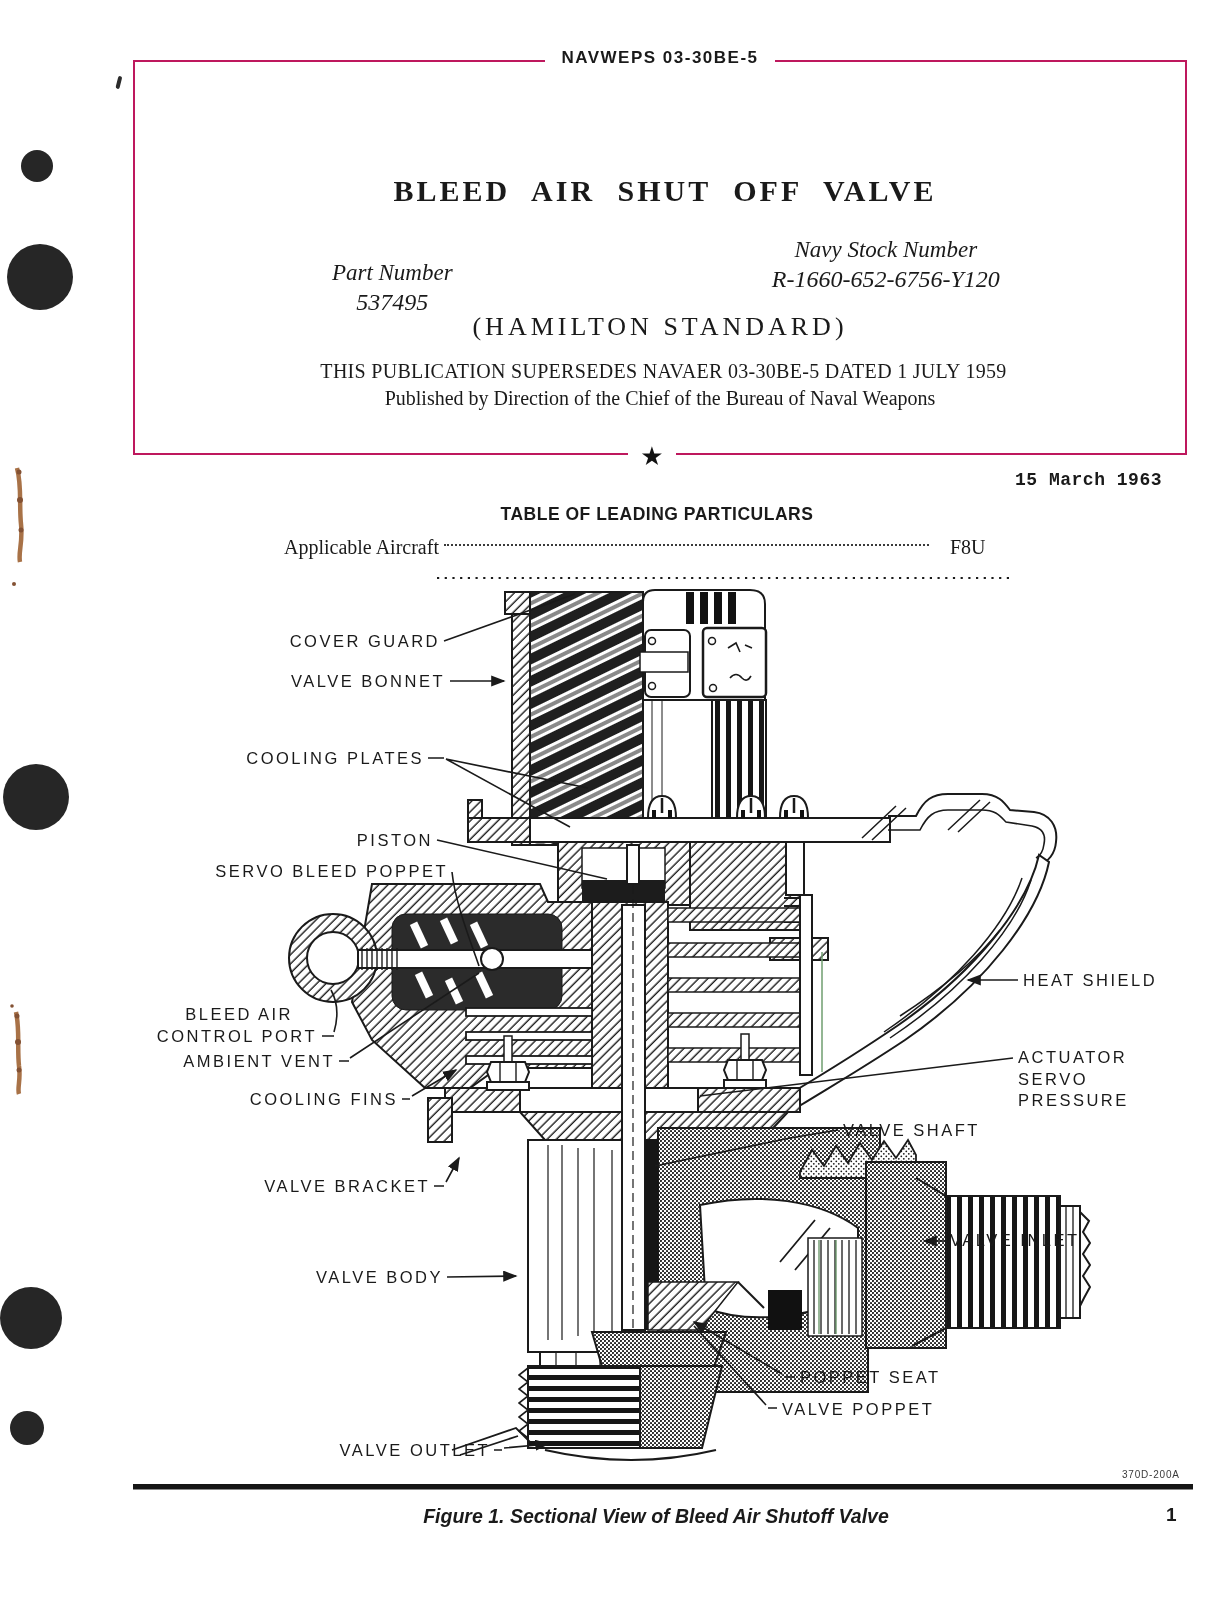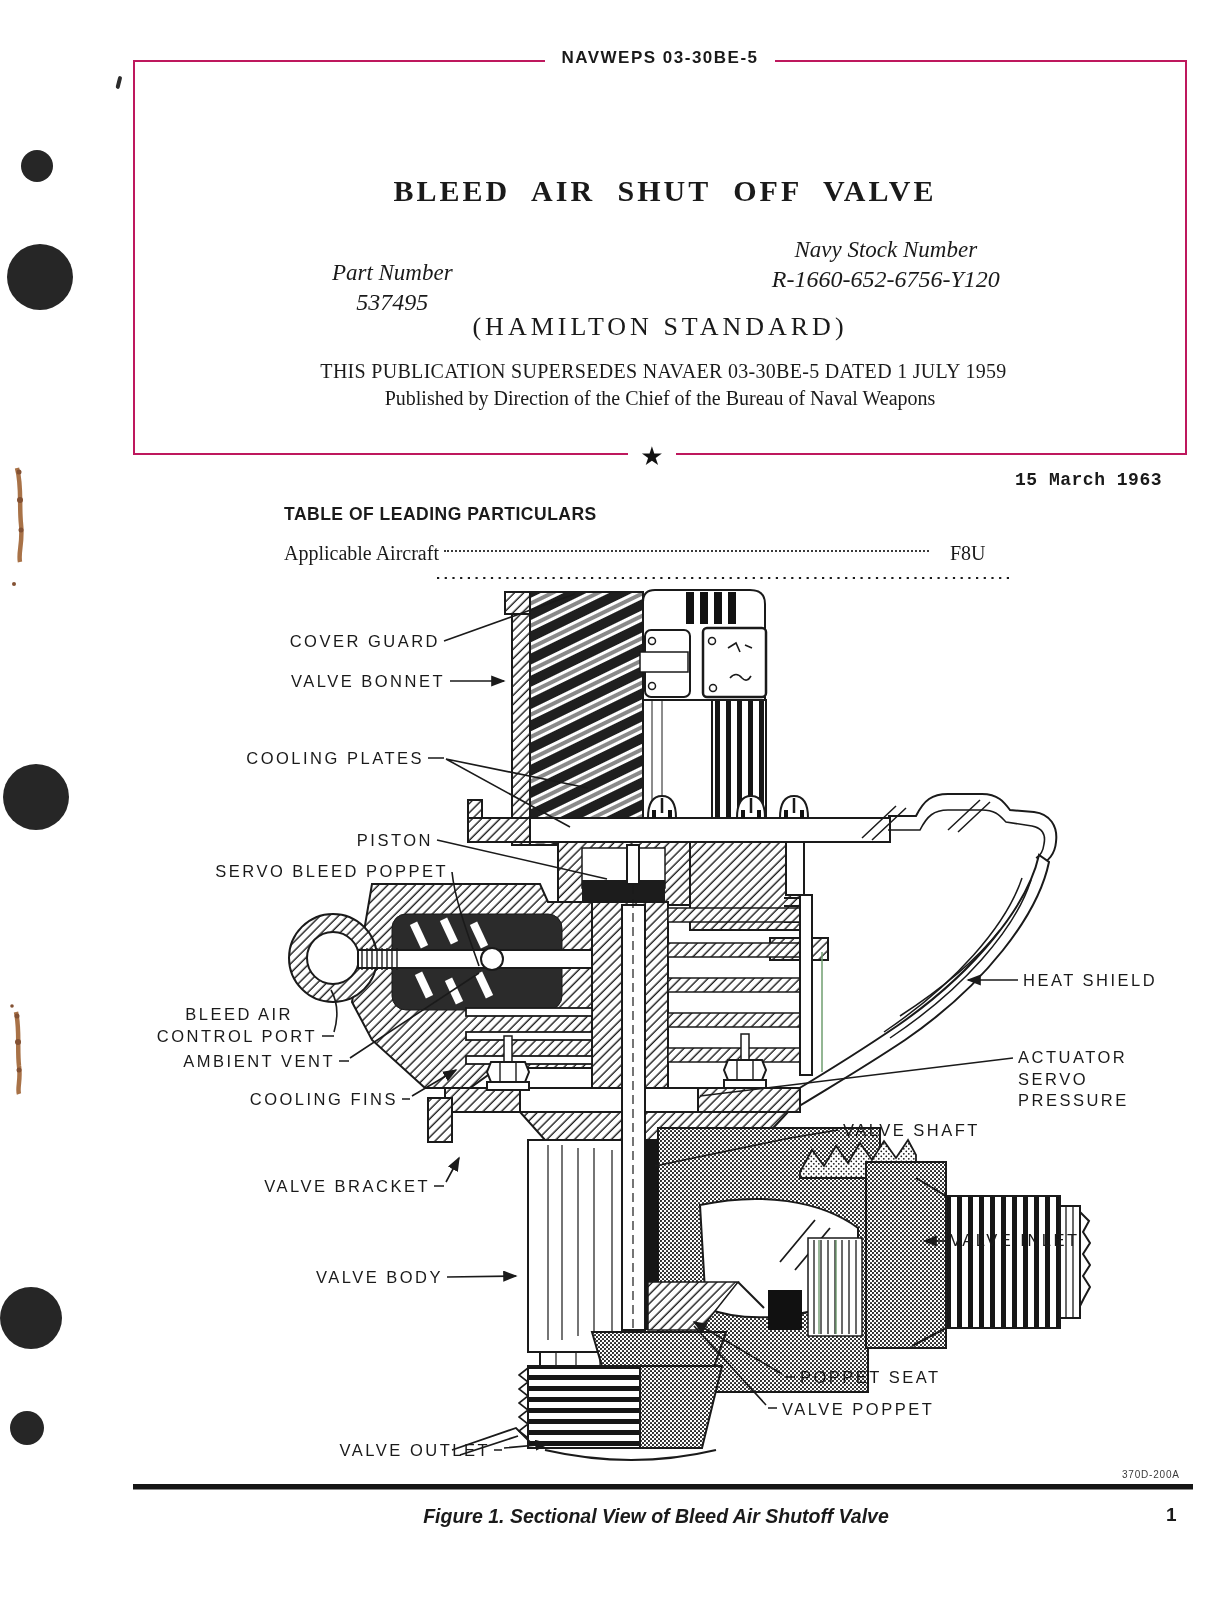--- a/index.html
+++ b/index.html
@@ -24,22 +24,22 @@
   .ham{position:absolute;top:250px;left:0;right:0;text-align:center;
        font-size:26px;letter-spacing:4px;}
   .sup{position:absolute;top:298px;left:0;right:0;text-align:center;font-size:20px;letter-spacing:.3px;padding-left:7px;}
   .pub{position:absolute;top:325px;left:0;right:0;text-align:center;font-size:20px;}
   .star{position:absolute;bottom:-19px;left:0;right:16px;text-align:center;}
   .star span{display:inline-block;background:#fff;padding:0 12px;font-size:26px;color:#111;}
   .date{position:absolute;top:470px;right:65px;
        font-family:Liberation Mono, monospace;font-weight:700;font-size:18px;letter-spacing:.5px;}
   
   .particulars{position:absolute;left:284px;top:504px;width:746px;}
-  .particulars .pt-title{text-align:left;font-family:"Liberation Sans",sans-serif;
-       font-weight:700;font-size:17.5px;letter-spacing:.5px;margin-bottom:15px;}
+  .particulars .pt-title{text-align:center;font-family:"Liberation Sans",sans-serif;
+       font-weight:700;font-size:17.5px;letter-spacing:.5px;margin-bottom:9px;}
   .pt-row{display:flex;align-items:center;font-size:20px;height:26px;}
   .pt-row .pt-label{white-space:nowrap;}
   .pt-row .pt-leader{flex:1;border-bottom:2px dotted #3a3a3a;margin:0 5px 5px 5px;height:1px;}
   .pt-row .pt-value{width:80px;padding-left:16px;white-space:nowrap;}
   
   .caption{position:absolute;left:280px;top:1505px;width:752px;text-align:center;
        font-family:"Liberation Sans",sans-serif;font-style:italic;font-weight:700;font-size:19.5px;}
   .pageno{position:absolute;left:1166px;top:1504px;
        font-family:"Liberation Sans",sans-serif;font-weight:700;font-size:19px;}
   .drawno{position:absolute;left:1122px;top:1469px;

